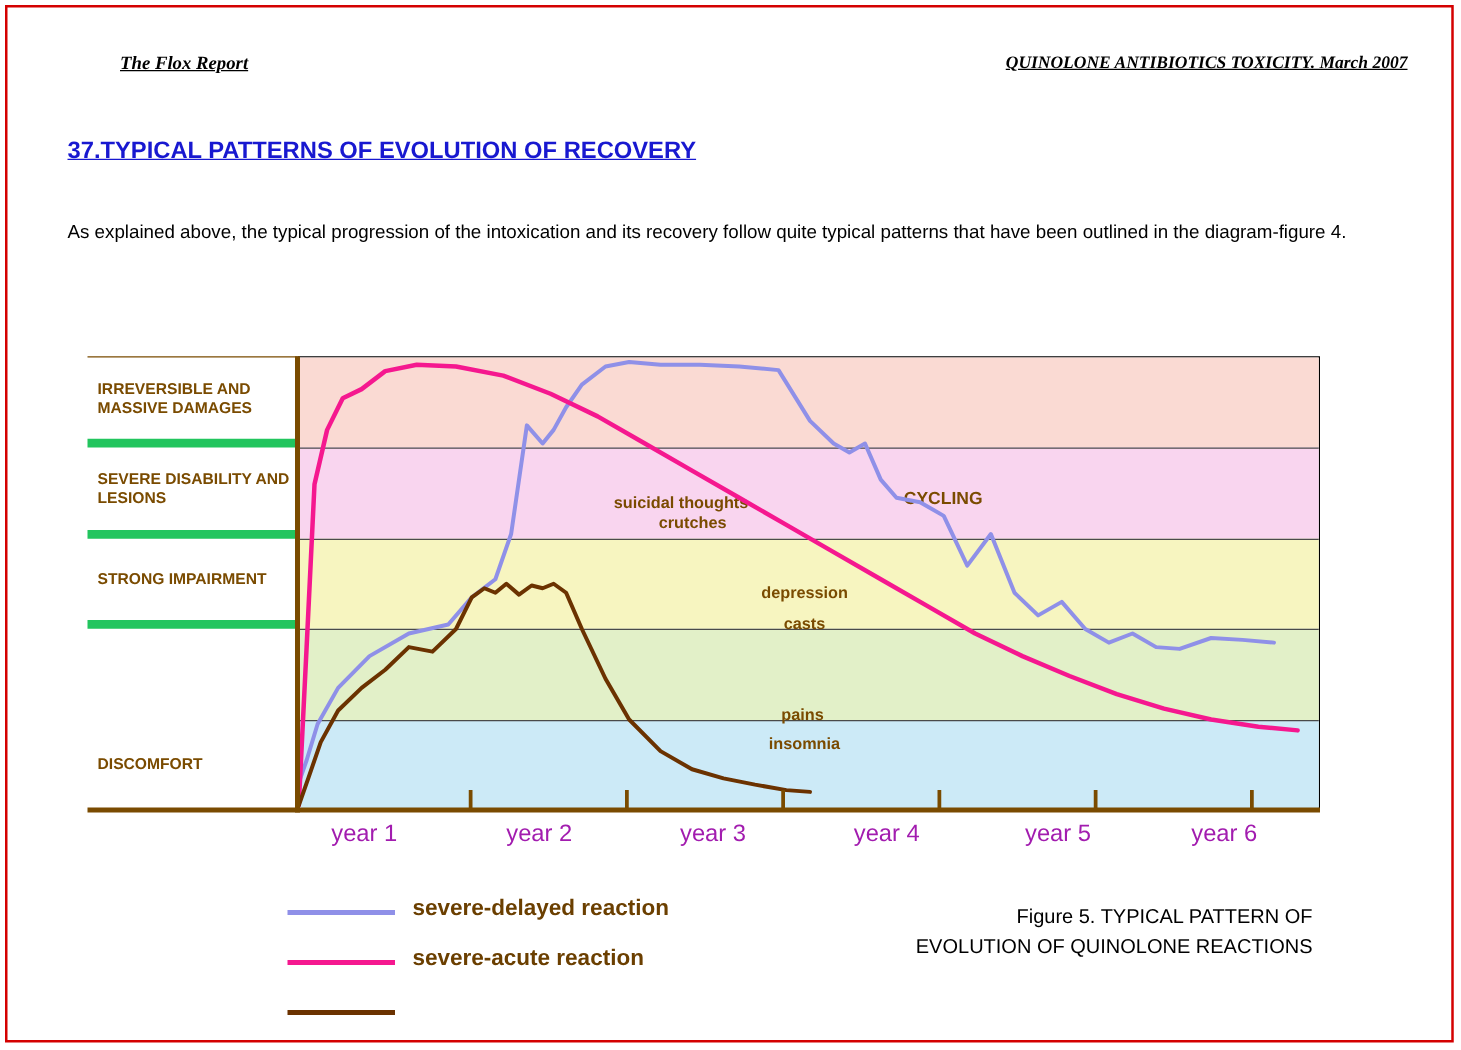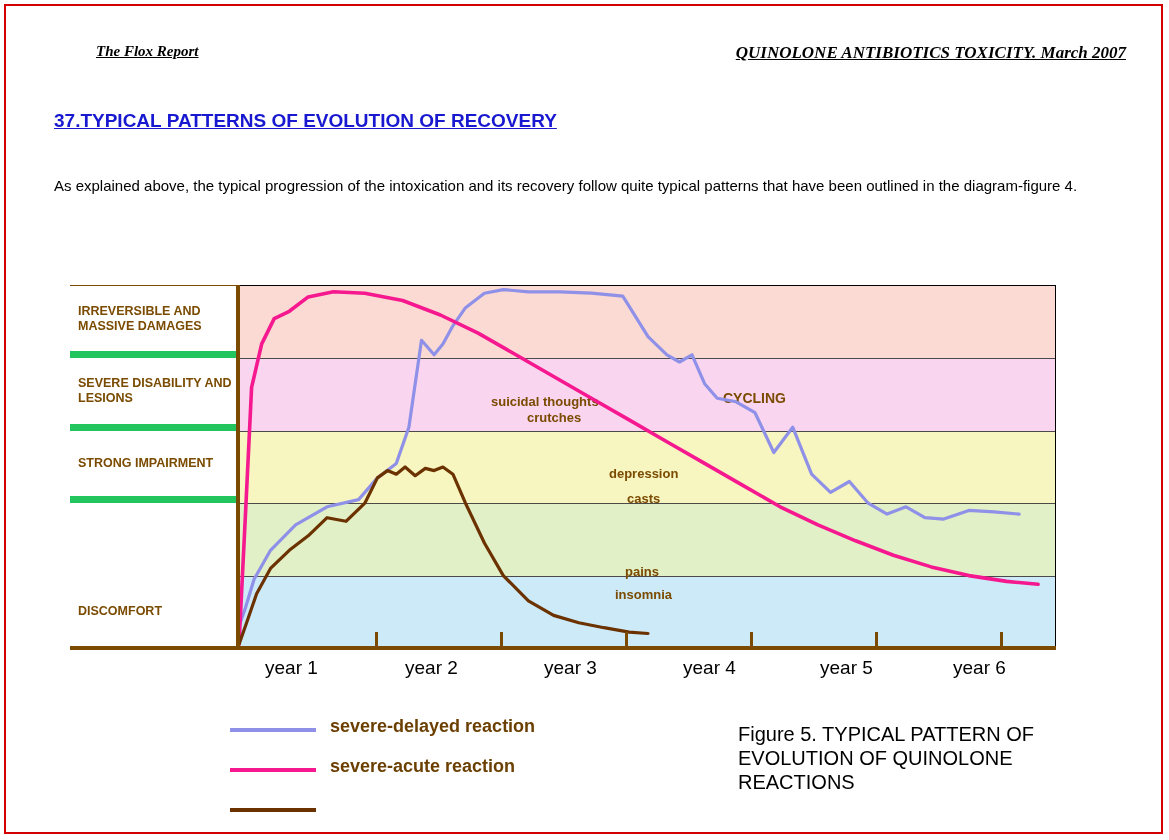--- a/index.html
+++ b/index.html
@@ -42,21 +42,21 @@
     text-decoration: underline;
     white-space: nowrap;
   }
   .header-right {
     position: absolute;
     right: 0;
     top: 0;
     font-family: "Liberation Serif", serif;
     font-style: italic;
     font-weight: bold;
-    font-size: 17px;
+    font-size: 14px;
     color: #000000;
     text-decoration: underline;
     white-space: nowrap;
   }
   .section-title {
     position: absolute;
     left: 54px;
     top: 110px;
     font-size: 19px;
     font-weight: bold;
@@ -168,21 +168,21 @@
     position: absolute;
     top: 380px;
     width: 3px;
     height: 16px;
     background: #7a4b00;
   }
   .year-label {
     position: absolute;
     top: 405px;
     font-size: 19px;
-    color: #000000;
+    color: #a21caf;
     white-space: nowrap;
   }
   .inplot-label {
     position: absolute;
     font-size: 13px;
     font-weight: bold;
     color: #7a4b00;
     white-space: nowrap;
   }
   .legend {
@@ -209,25 +209,24 @@
     font-size: 18px;
     font-weight: bold;
     color: #6b3f00;
     white-space: nowrap;
   }
   .caption {
     position: absolute;
     left: 660px;
     top: 470px;
     width: 330px;
-    text-align: left;
-    font-size: 20px;
+    text-align: right;
+    font-size: 16px;
     color: #000000;
     line-height: 24px;
-    margin-left: 18px;
   }
   svg.curves {
     position: absolute;
     left: 0;
     top: 0;
     width: 818px;
     height: 362px;
     overflow: visible;
   }
 </style>

